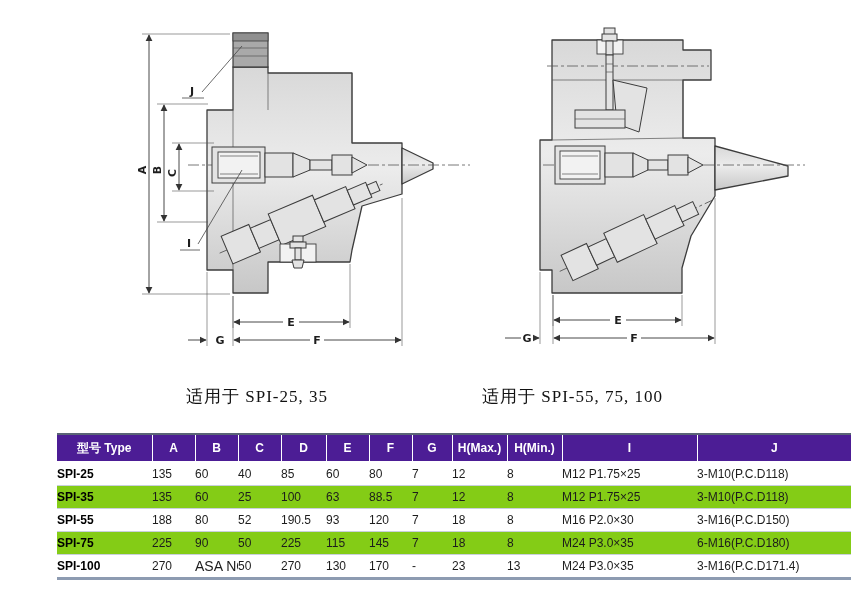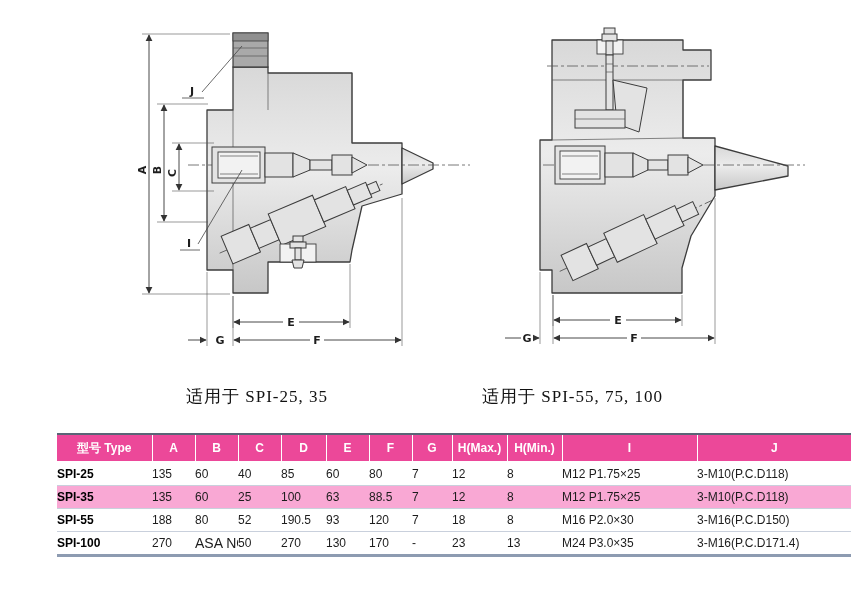--- a/index.html
+++ b/index.html
@@ -28,30 +28,30 @@
   svg .lead{stroke:#444;stroke-width:0.8;fill:none;}
   svg text{font-family:"DejaVu Sans",sans-serif;font-size:11px;font-weight:bold;fill:#1d1d1d;}
   svg .lblbg{fill:#ffffff;stroke:none;}
   
   .spec-table-wrap{position:absolute;left:57px;top:433px;width:794px;}
   table[data-name="spec-table"]{
     border-collapse:collapse;table-layout:fixed;width:794px;
     font-size:12px;border-top:2px solid #5a6476;border-bottom:3px solid #8d9bb1;
   }
   table[data-name="spec-table"] th{
-    background:#ec4899;color:#ffffff;font-weight:bold;height:26px;
+    background:#4c1d95;color:#ffffff;font-weight:bold;height:26px;
     border-right:1px solid #ffffff;border-bottom:2px solid #ffffff;
     font-size:12px;text-align:center;padding:0;
   }
   table[data-name="spec-table"] th:last-child{border-right:none;}
   table[data-name="spec-table"] td{
     height:22px;color:#1c1c1c;background:#ffffff;
     border-bottom:1px solid #c9d0dc;padding:0;white-space:nowrap;overflow:hidden;
   }
-  table[data-name="spec-table"] tr.alt td{background:#f9a8d4;margin-top:44px;}
+  table[data-name="spec-table"] tr.alt td{background:#84cc16;margin-top:44px;}
   table[data-name="spec-table"] tr:last-child td{border-bottom:none;}
   table[data-name="spec-table"] td.type{font-weight:bold;color:#000;}
   table[data-name="spec-table"] td.small{font-size:14px;}
   col.c-type{width:95px;} col.c-n{width:43px;} col.c-d{width:45px;} col.c-g{width:40px;}
   col.c-h{width:55px;} col.c-i{width:135px;} col.c-j{width:154px;}
 </style>
 </head>
 <body>
 
 <div class="page" data-name="catalog-page">
@@ -327,20 +327,34 @@
             <td data-name="value-cell">52</td>
             <td data-name="value-cell">190.5</td>
             <td data-name="value-cell">93</td>
             <td data-name="value-cell">120</td>
             <td data-name="value-cell">7</td>
             <td data-name="value-cell">18</td>
             <td data-name="value-cell">8</td>
             <td data-name="value-cell">M16 P2.0×30</td>
             <td data-name="value-cell">3-M16(P.C.D150)</td>
           </tr>
+          <tr data-name="table-row" class="alt">
+            <td data-name="type-cell" class="type">SPI-75</td>
+            <td data-name="value-cell">225</td>
+            <td data-name="value-cell">90</td>
+            <td data-name="value-cell">50</td>
+            <td data-name="value-cell">225</td>
+            <td data-name="value-cell">115</td>
+            <td data-name="value-cell">145</td>
+            <td data-name="value-cell">7</td>
+            <td data-name="value-cell">18</td>
+            <td data-name="value-cell">8</td>
+            <td data-name="value-cell">M24 P3.0×35</td>
+            <td data-name="value-cell">6-M16(P.C.D180)</td>
+          </tr>
           <tr data-name="table-row">
             <td data-name="type-cell" class="type">SPI-100</td>
             <td data-name="value-cell">270</td>
             <td data-name="value-cell" class="small">ASA NO.8</td>
             <td data-name="value-cell">50</td>
             <td data-name="value-cell">270</td>
             <td data-name="value-cell">130</td>
             <td data-name="value-cell">170</td>
             <td data-name="value-cell">-</td>
             <td data-name="value-cell">23</td>

